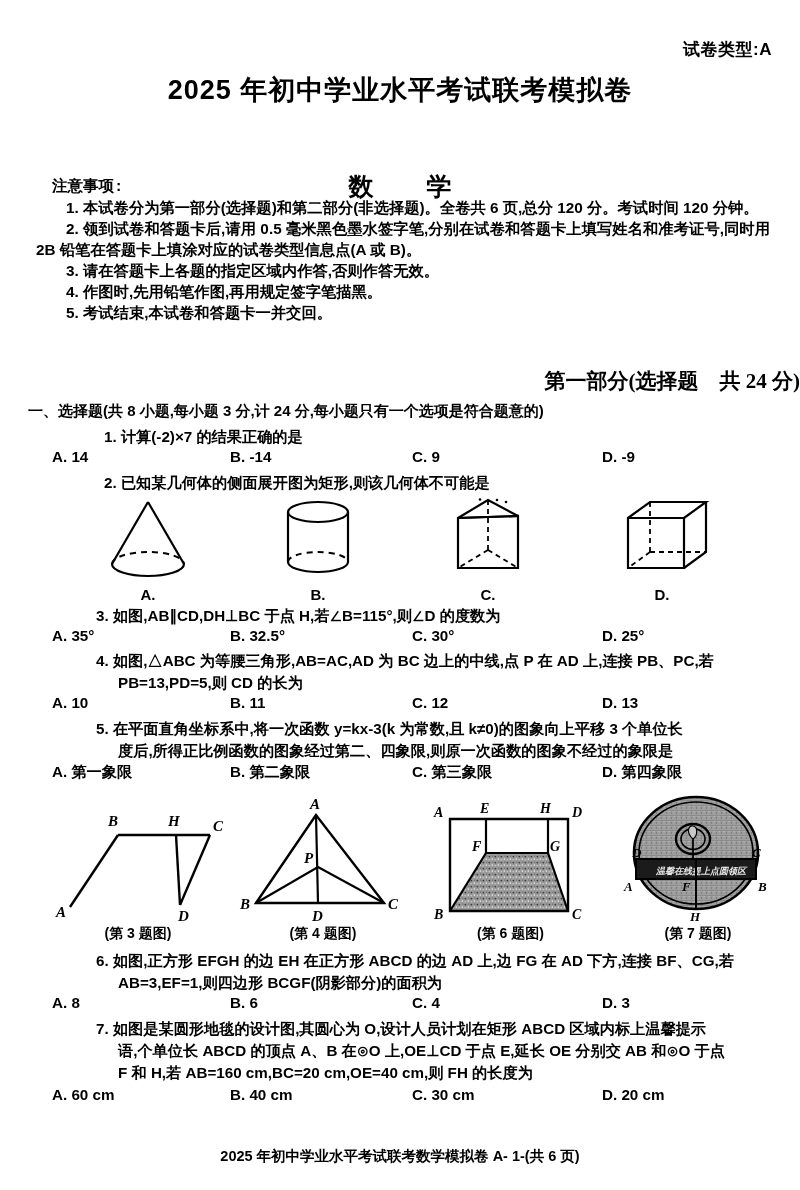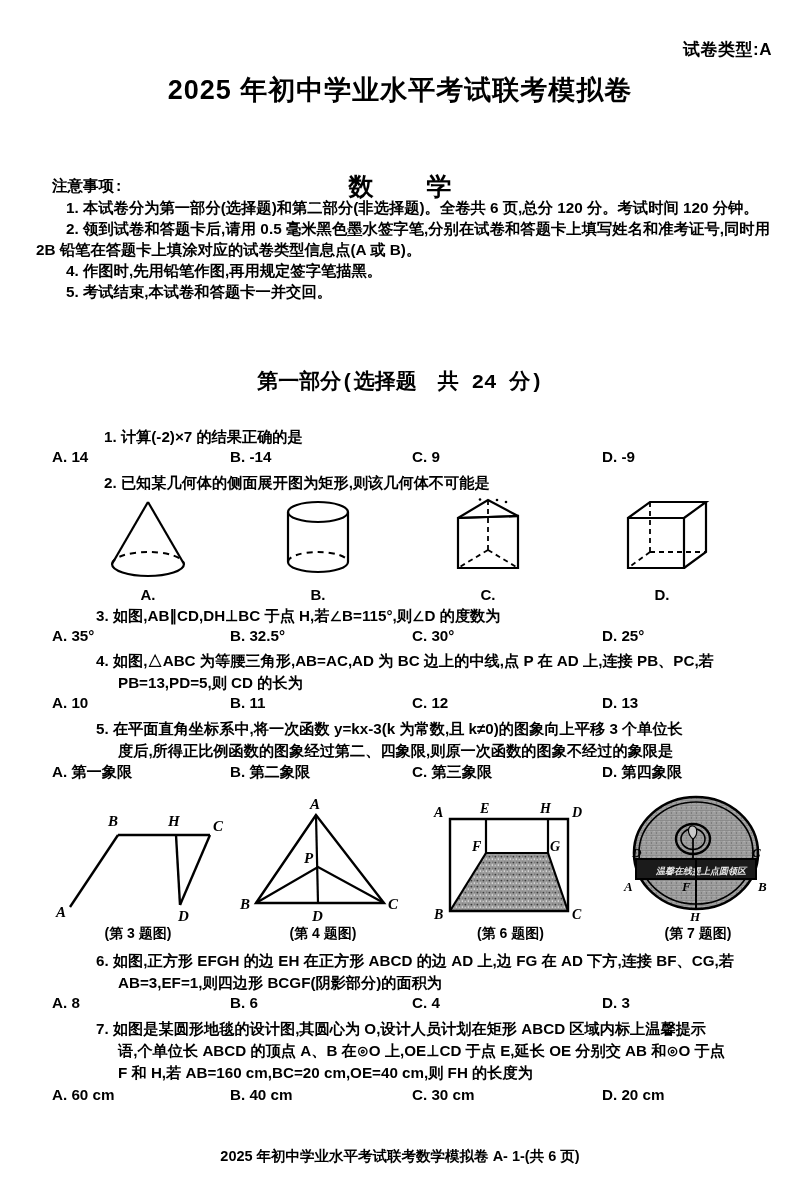--- a/index.html
+++ b/index.html
@@ -80,22 +80,22 @@
     text-indent: 30px;
     text-align: justify;
   }
 
   
   .part-header {
     position: absolute;
     top: 367px;
     left: 0;
     width: 800px;
-    text-align: center;
-    font-family: Liberation Mono, monospace;
+    text-align: right;
+    font-family: Liberation Serif, serif;
     font-weight: bold;
     font-size: 21px;
   }
   .section-line {
     position: absolute;
     top: 402px;
     left: 28px;
     width: 750px;
     font-family: "Liberation Sans", sans-serif;
     font-weight: bold;
@@ -170,25 +170,27 @@
 <div class="page">
 
   <div class="paper-type">试卷类型:A</div>
   <div class="main-title">2025 年初中学业水平考试联考模拟卷</div>
   <div class="subject-title">数　学</div>
 
   <div class="notice-block">
     <div class="notice-heading">注意事项:</div>
     <div class="notice-item">1. 本试卷分为第一部分(选择题)和第二部分(非选择题)。全卷共 6 页,总分 120 分。考试时间 120 分钟。</div>
     <div class="notice-item">2. 领到试卷和答题卡后,请用 0.5 毫米黑色墨水签字笔,分别在试卷和答题卡上填写姓名和准考证号,同时用 2B 铅笔在答题卡上填涂对应的试卷类型信息点(A 或 B)。</div>
+    <div class="notice-item">3. 请在答题卡上各题的指定区域内作答,否则作答无效。</div>
     <div class="notice-item">4. 作图时,先用铅笔作图,再用规定签字笔描黑。</div>
     <div class="notice-item">5. 考试结束,本试卷和答题卡一并交回。</div>
   </div>
 
   <div class="part-header">第一部分(选择题　共 24 分)</div>
+  <div class="section-line">一、选择题(共 8 小题,每小题 3 分,计 24 分,每小题只有一个选项是符合题意的)</div>
 
   <div class="q" style="top:426px; left:60px; width:730px;">1. 计算(-2)×7 的结果正确的是</div>
   <div class="opts" style="top:448px;">
     <span class="opt o1">A. 14</span><span class="opt o2">B. -14</span><span class="opt o3">C. 9</span><span class="opt">D. -9</span>
   </div>
 
   <div class="q" style="top:472px; left:60px; width:730px;">2. 已知某几何体的侧面展开图为矩形,则该几何体不可能是</div>
 
   <div class="fig-row" style="top:498px;">
     <div style="position:absolute; left:78px; top:0; width:140px;">

